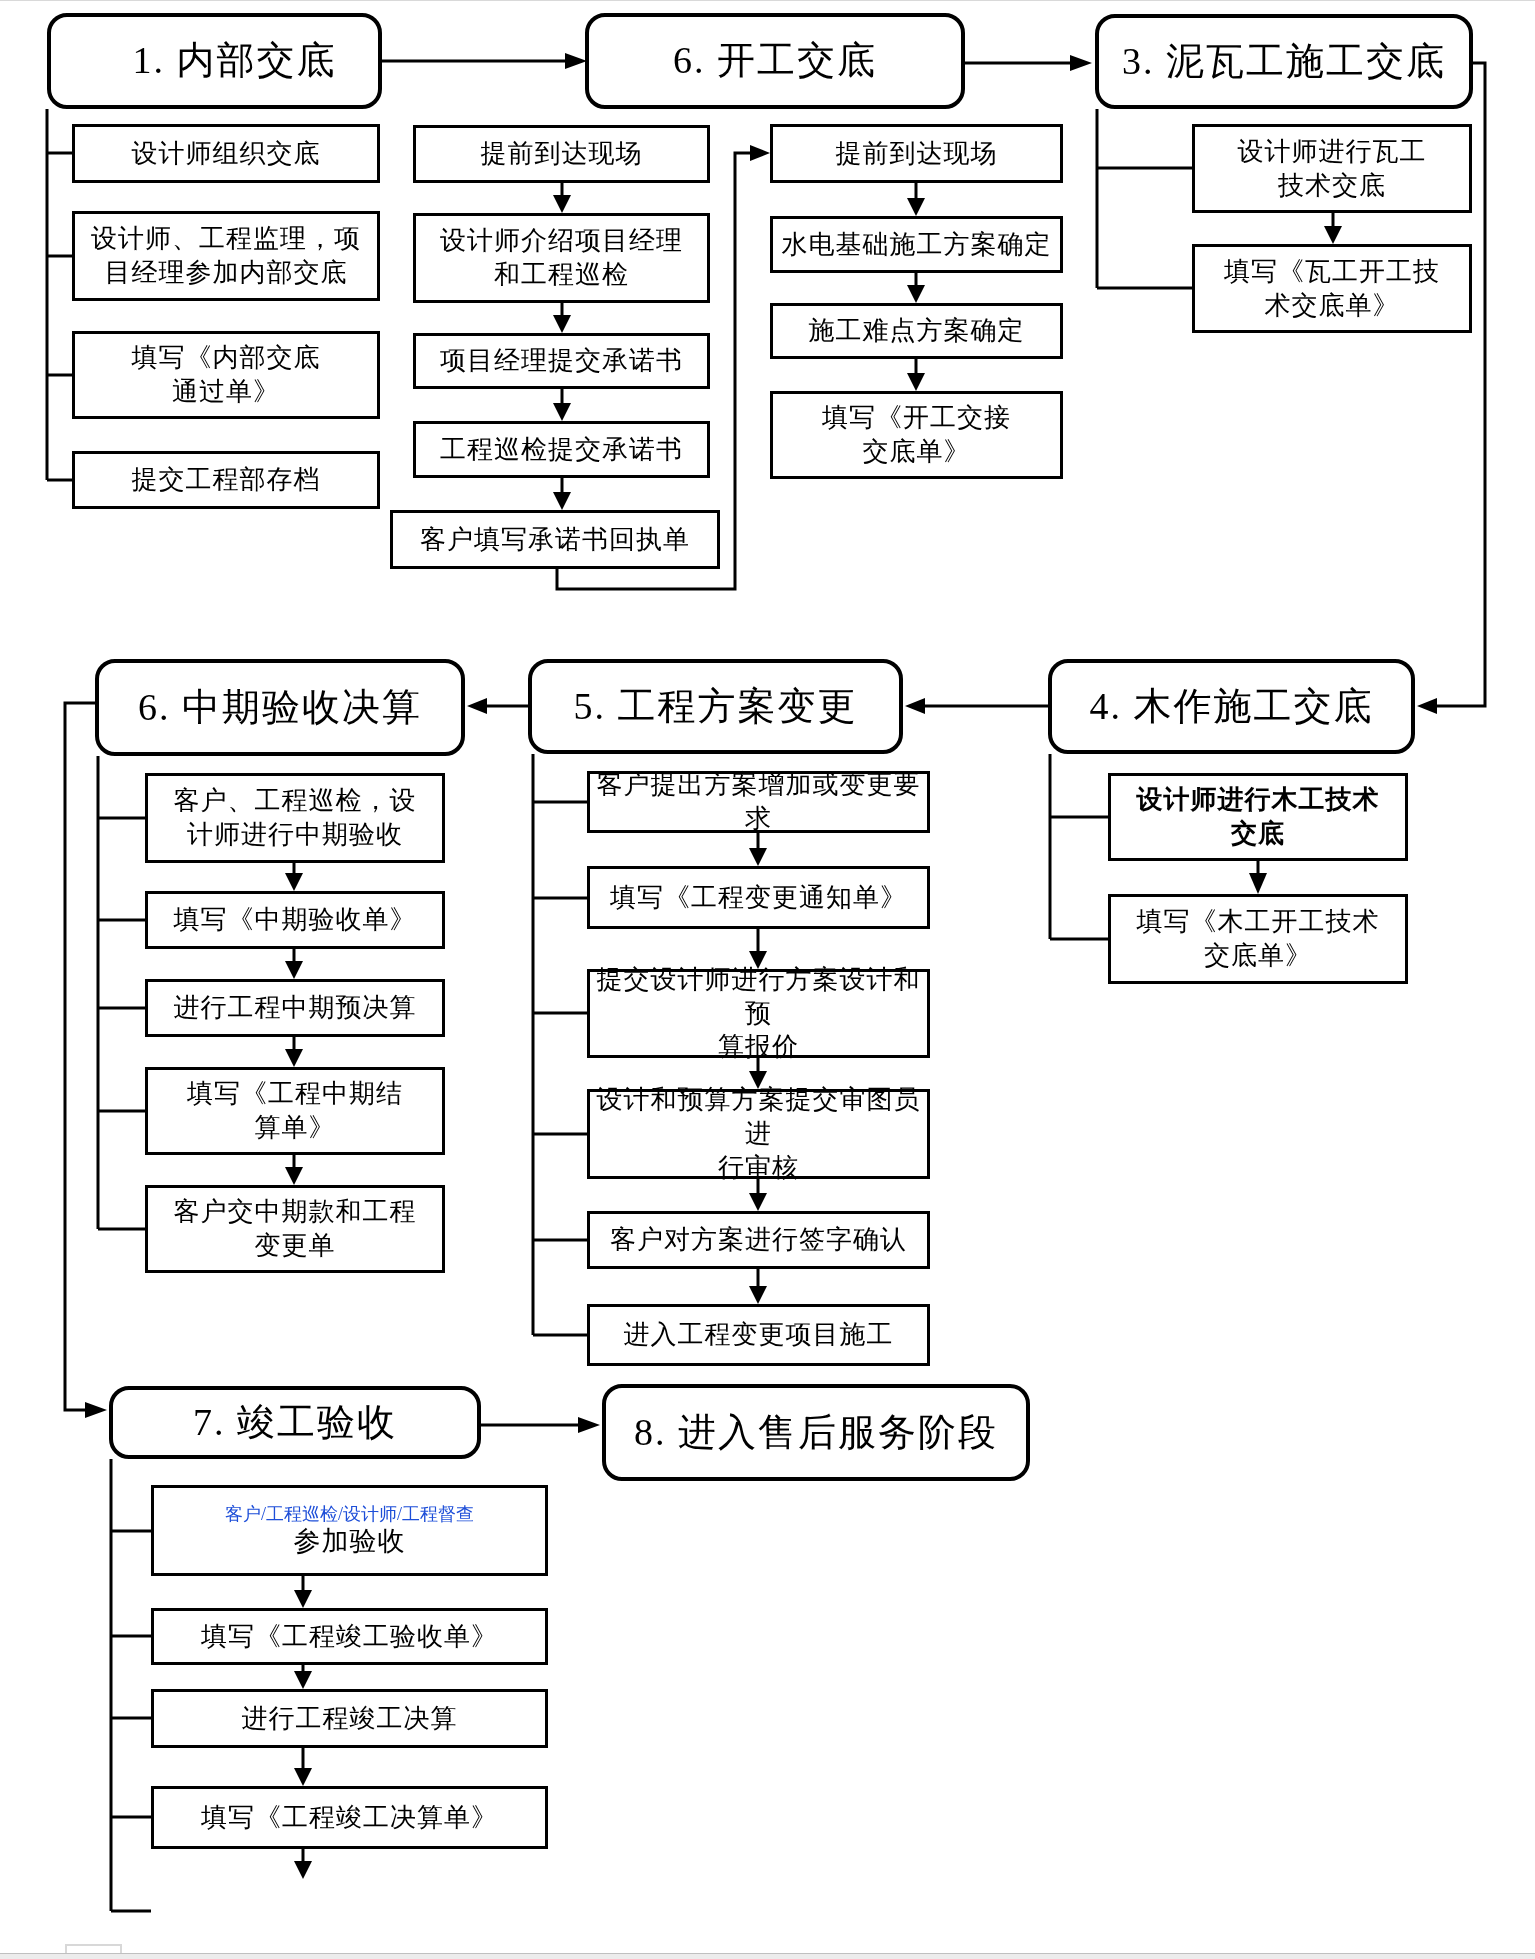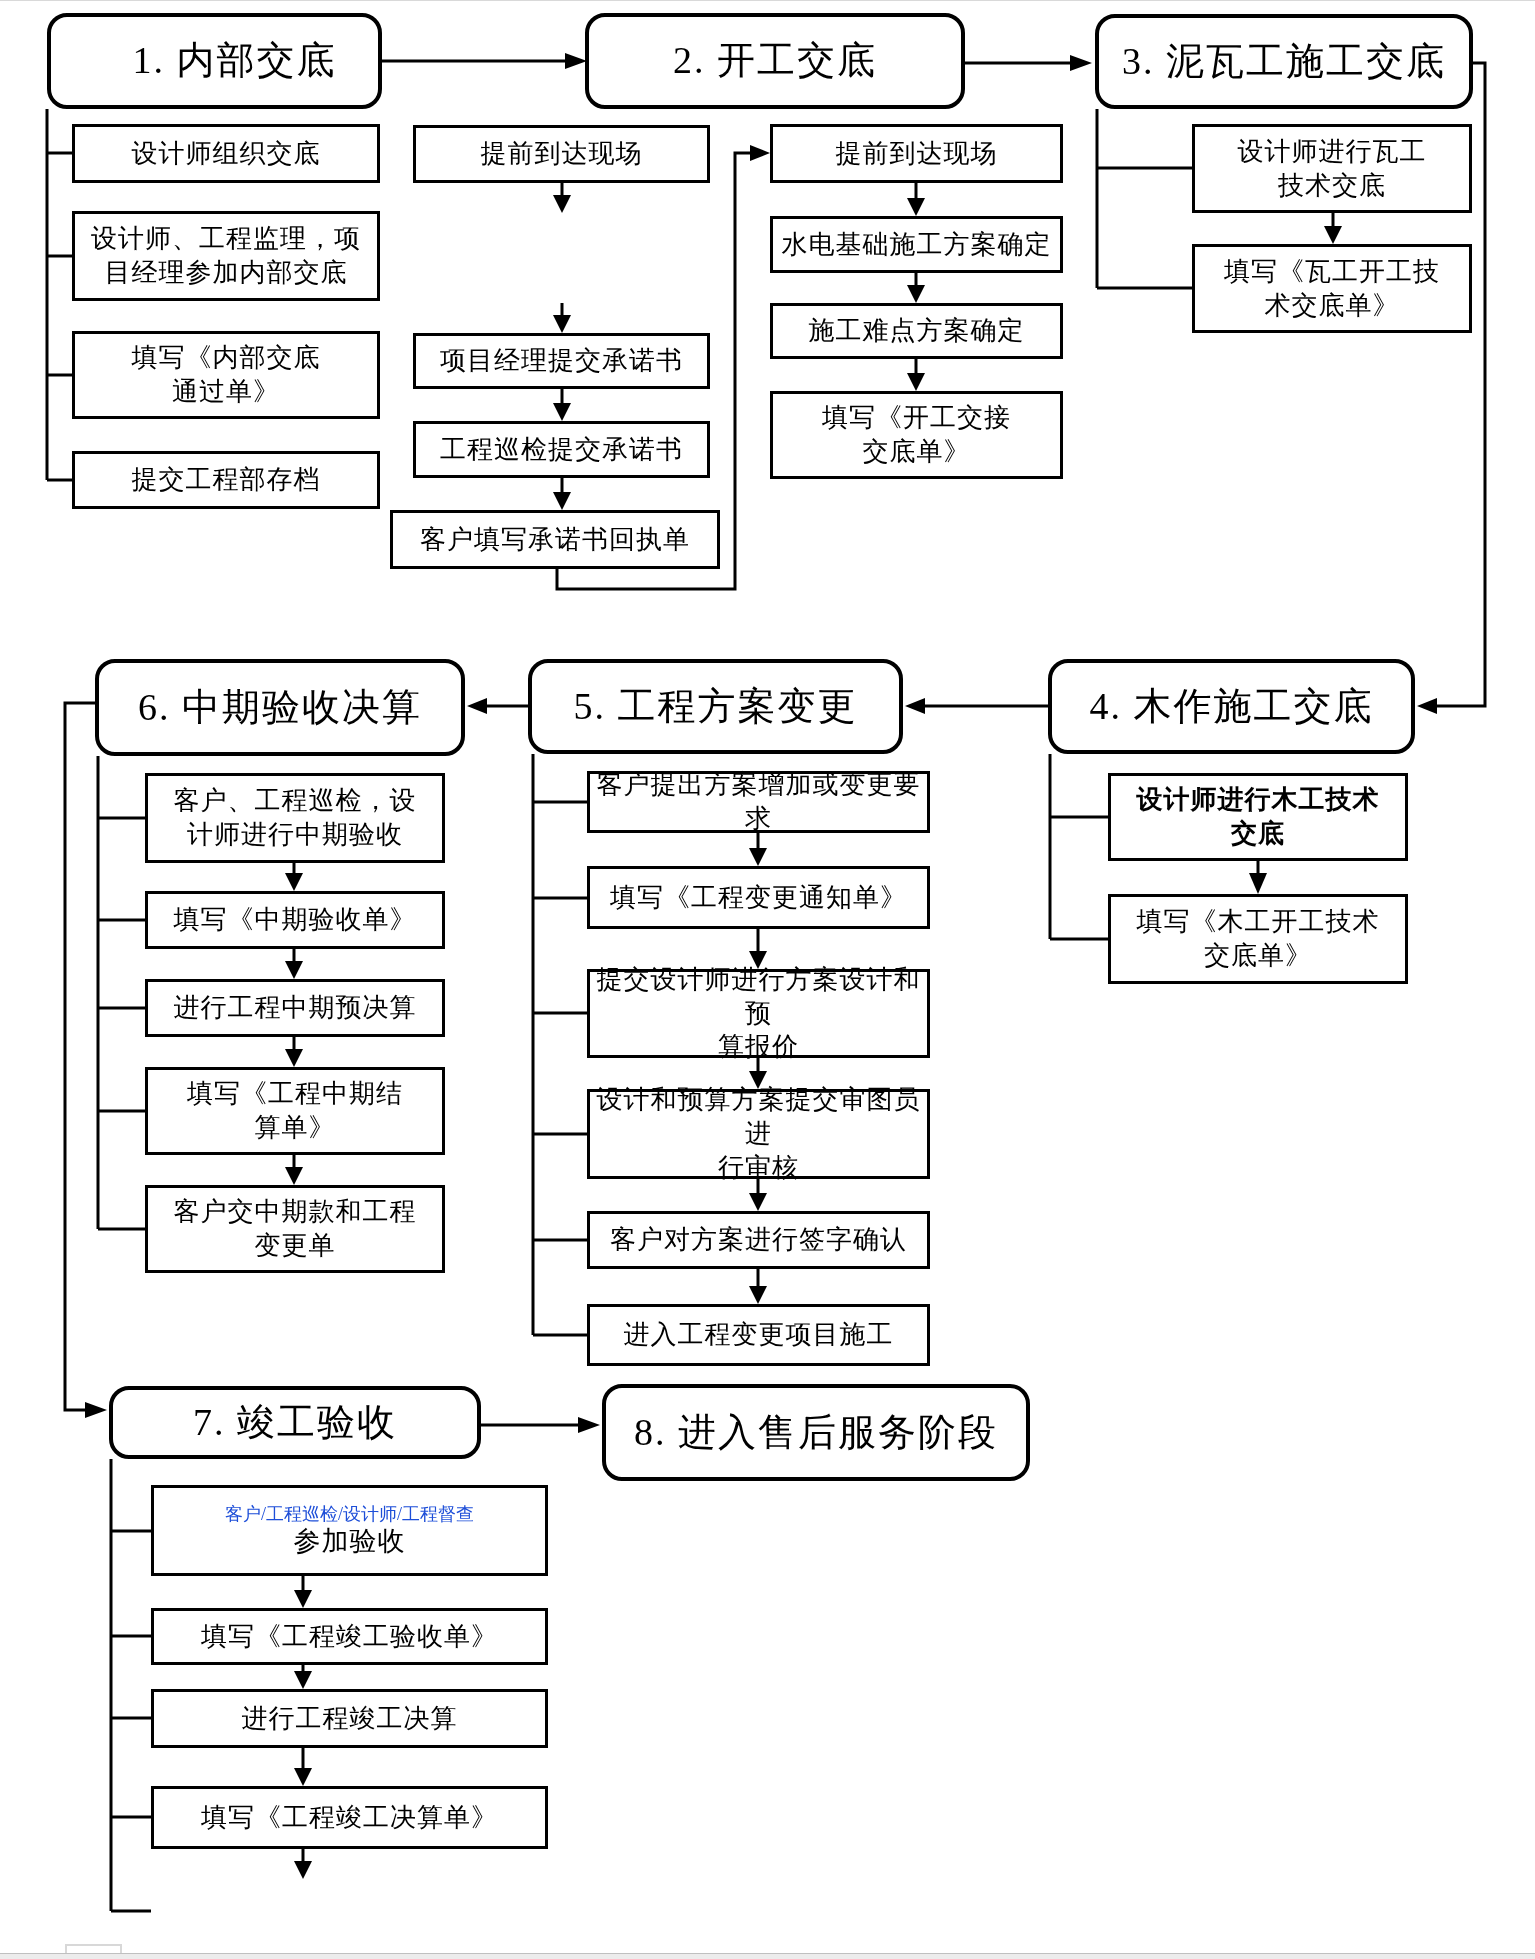--- a/index.html
+++ b/index.html
@@ -174,36 +174,38 @@
       <polygon points="285,1166 303,1166 294,1184"></polygon>
 
       <polygon points="294,1589 312,1589 303,1607"></polygon>
       <polygon points="294,1670 312,1670 303,1688"></polygon>
       <polygon points="294,1767 312,1767 303,1785"></polygon>
       <polygon points="294,1860 312,1860 303,1878"></polygon>
     </g>
   </svg>
 
   <div class="node title" style="left:47px;top:12px;width:335px;height:96px;padding-left:40px;">1. 内部交底</div>
-  <div class="node title" style="left:585px;top:12px;width:380px;height:96px;">2. 开工交底</div>
+  <div class="node title" style="left:585px;top:12px;width:380px;height:96px;">6. 开工交底</div>
   <div class="node title" style="left:1095px;top:13px;width:378px;height:95px;">3. 泥瓦工施工交底</div>
   <div class="node title" style="left:1048px;top:658px;width:367px;height:95px;">4. 木作施工交底</div>
   <div class="node title" style="left:528px;top:658px;width:375px;height:95px;">5. 工程方案变更</div>
   <div class="node title" style="left:95px;top:658px;width:370px;height:97px;">6. 中期验收决算</div>
   <div class="node title" style="left:109px;top:1385px;width:372px;height:73px;">7. 竣工验收</div>
   <div class="node title" style="left:602px;top:1383px;width:428px;height:97px;">8. 进入售后服务阶段</div>
 
   <div class="node step" style="left:72px;top:123px;width:308px;height:59px;">设计师组织交底</div>
   <div class="node step" style="left:72px;top:210px;width:308px;height:90px;">设计师、工程监理，项
 目经理参加内部交底</div>
   <div class="node step" style="left:72px;top:330px;width:308px;height:88px;">填写《内部交底
 通过单》</div>
   <div class="node step" style="left:72px;top:450px;width:308px;height:58px;">提交工程部存档</div>
 
   <div class="node step" style="left:413px;top:124px;width:297px;height:58px;">提前到达现场</div>
+  <div class="node step" style="left:413px;top:212px;width:297px;height:90px;">设计师介绍项目经理
+和工程巡检</div>
   <div class="node step" style="left:413px;top:332px;width:297px;height:56px;">项目经理提交承诺书</div>
   <div class="node step" style="left:413px;top:420px;width:297px;height:57px;">工程巡检提交承诺书</div>
   <div class="node step" style="left:390px;top:509px;width:330px;height:59px;">客户填写承诺书回执单</div>
 
   <div class="node step" style="left:770px;top:123px;width:293px;height:59px;">提前到达现场</div>
   <div class="node step" style="left:770px;top:215px;width:293px;height:57px;">水电基础施工方案确定</div>
   <div class="node step" style="left:770px;top:302px;width:293px;height:56px;">施工难点方案确定</div>
   <div class="node step" style="left:770px;top:390px;width:293px;height:88px;">填写《开工交接
 交底单》</div>
 

